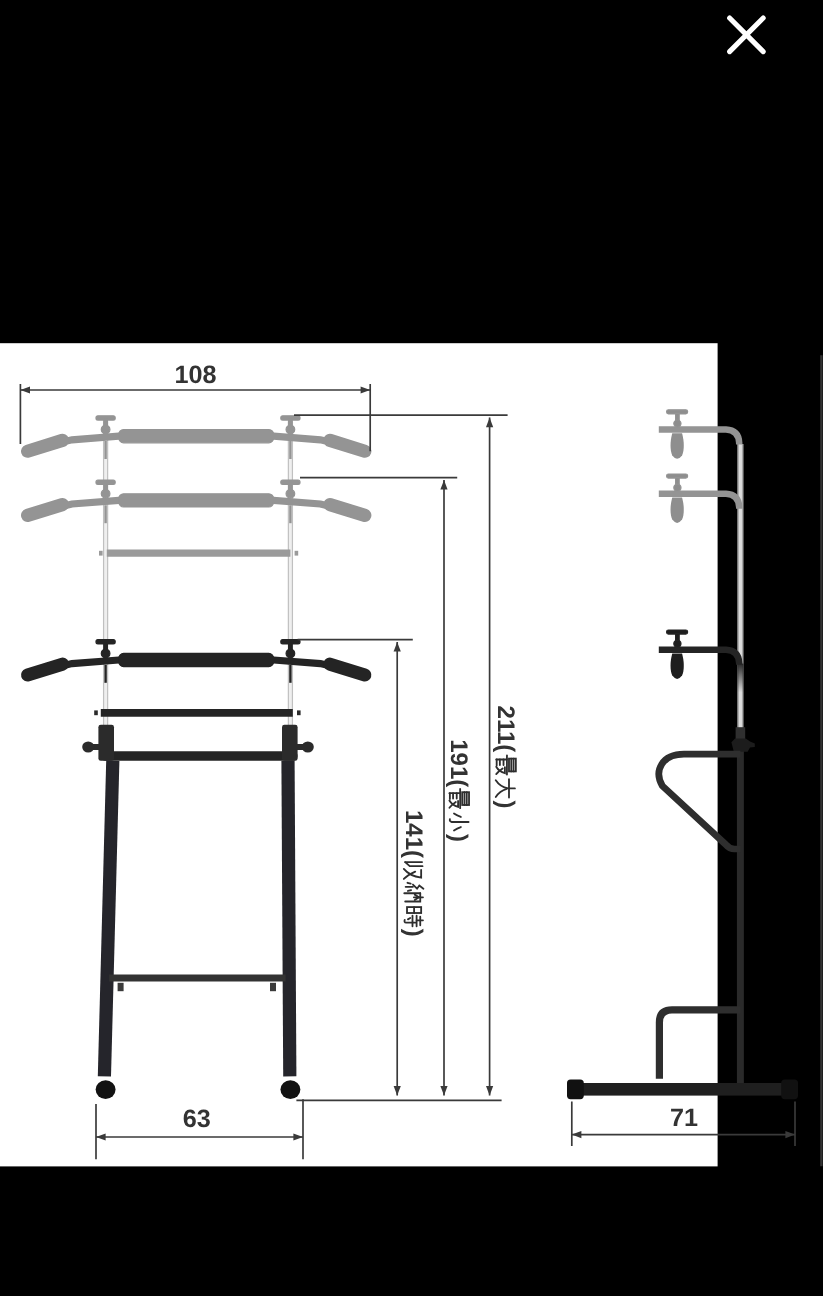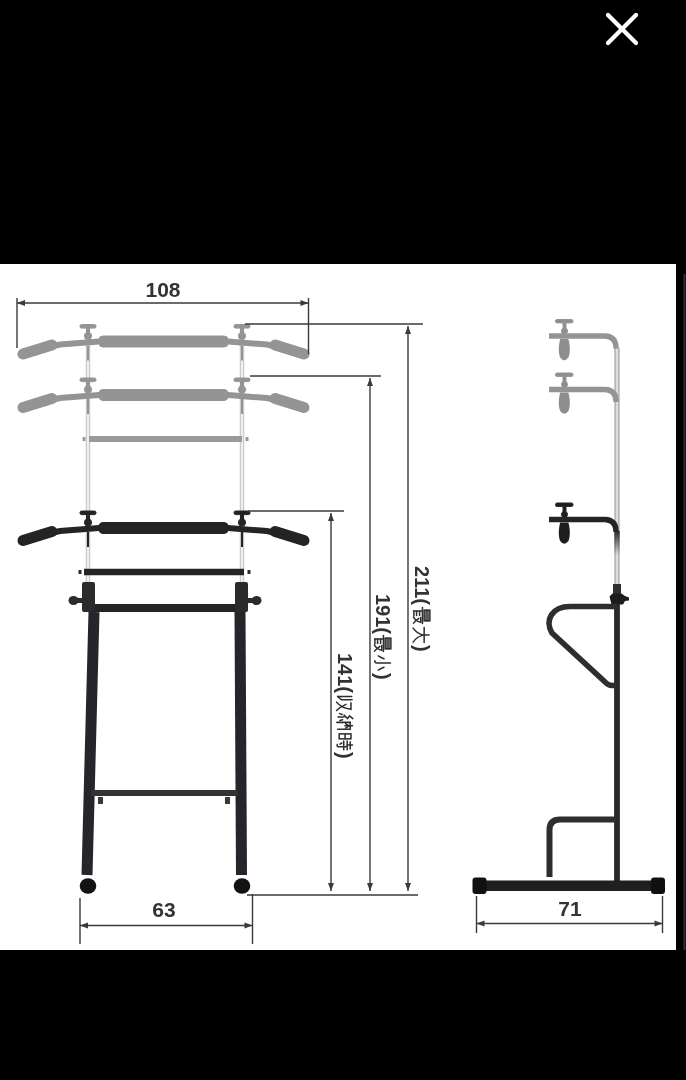--- a/index.html
+++ b/index.html
@@ -1,18 +1,18 @@
 <!DOCTYPE html>
 <html><head>
 <meta charset="utf-8">
 <style>
   html,body{margin:0;padding:0;background:#000;}
   .stage{position:relative;width:686px;height:1080px;background:#000;overflow:hidden;
          font-family:"Liberation Sans",sans-serif;}
-  .photo{position:absolute;left:0;top:264px;width:676px;height:686px;background:#fff;}
+  .photo{position:absolute;left:0;top:286px;width:598px;height:686px;background:#fff;}
   svg text{font-family:"Liberation Sans",sans-serif;font-weight:bold;fill:#333;}
 </style>
 </head>
 <body>
 <div class="stage">
 
   <svg style="position:absolute;left:595px;top:2px" width="54" height="54" viewBox="0 0 54 54">
     <g stroke="#fff" stroke-width="4.2" stroke-linecap="round">
       <line x1="13" y1="13" x2="41" y2="41"></line>
       <line x1="41" y1="13" x2="13" y2="41"></line>

